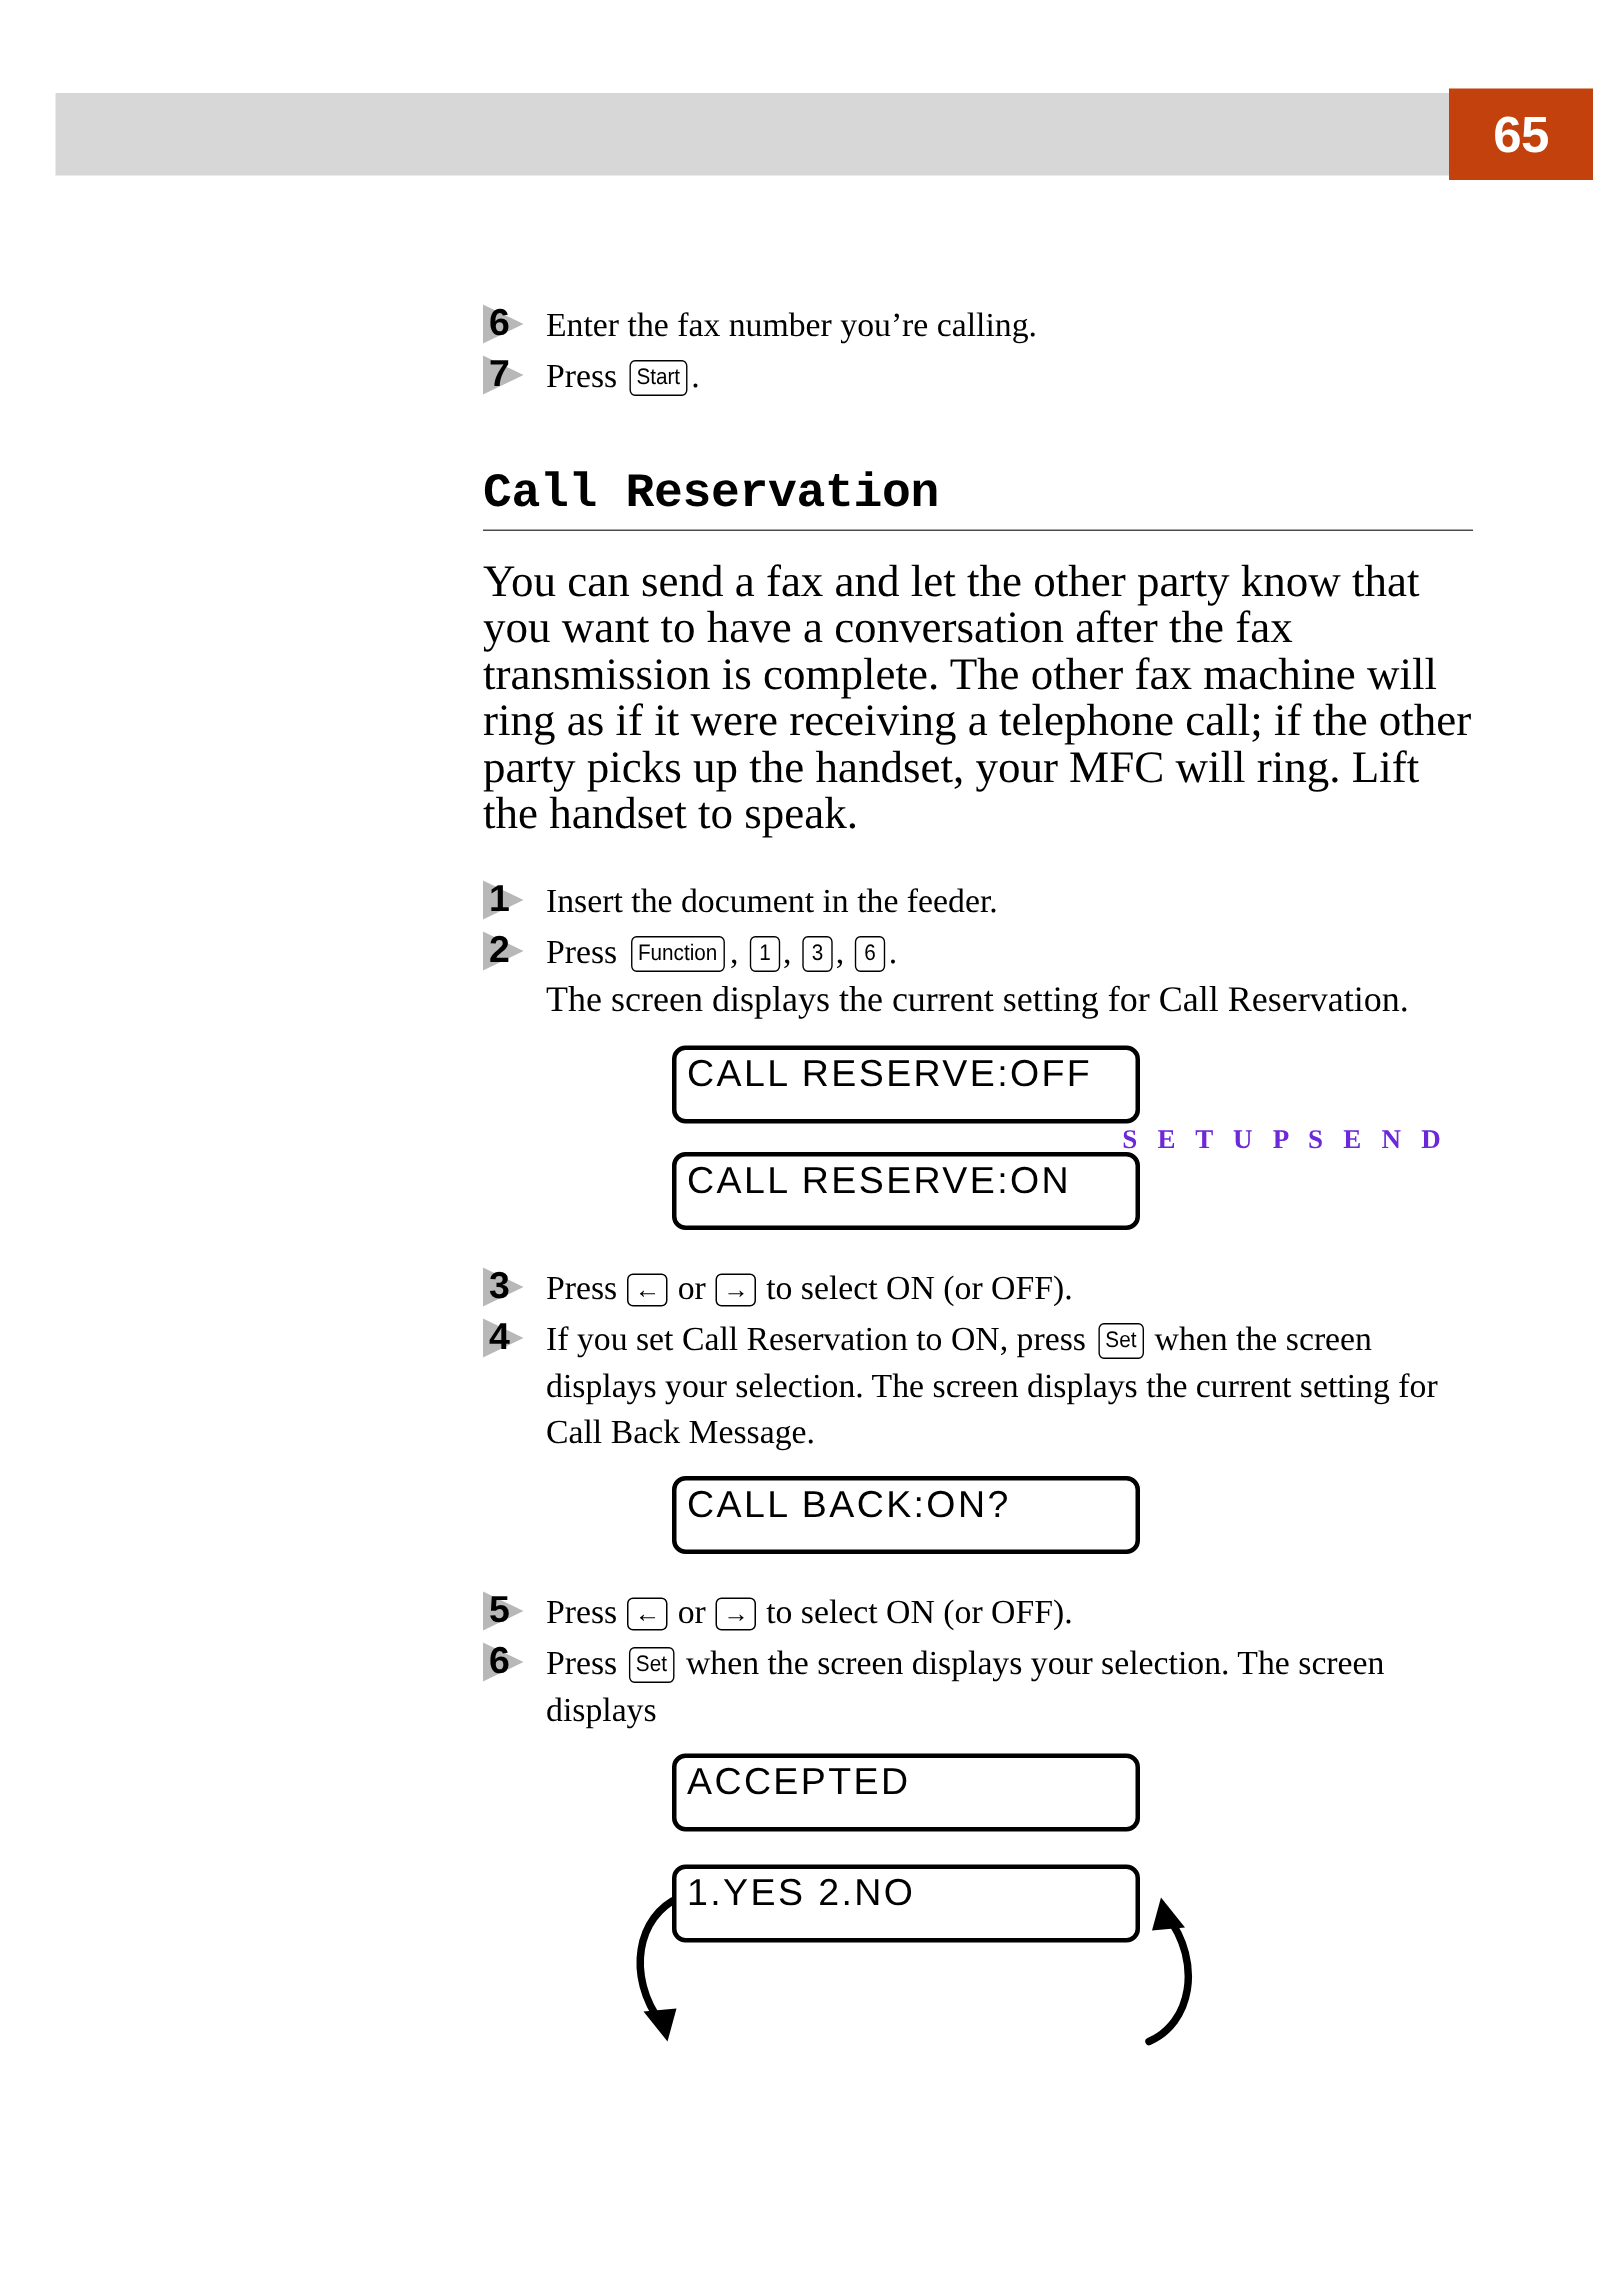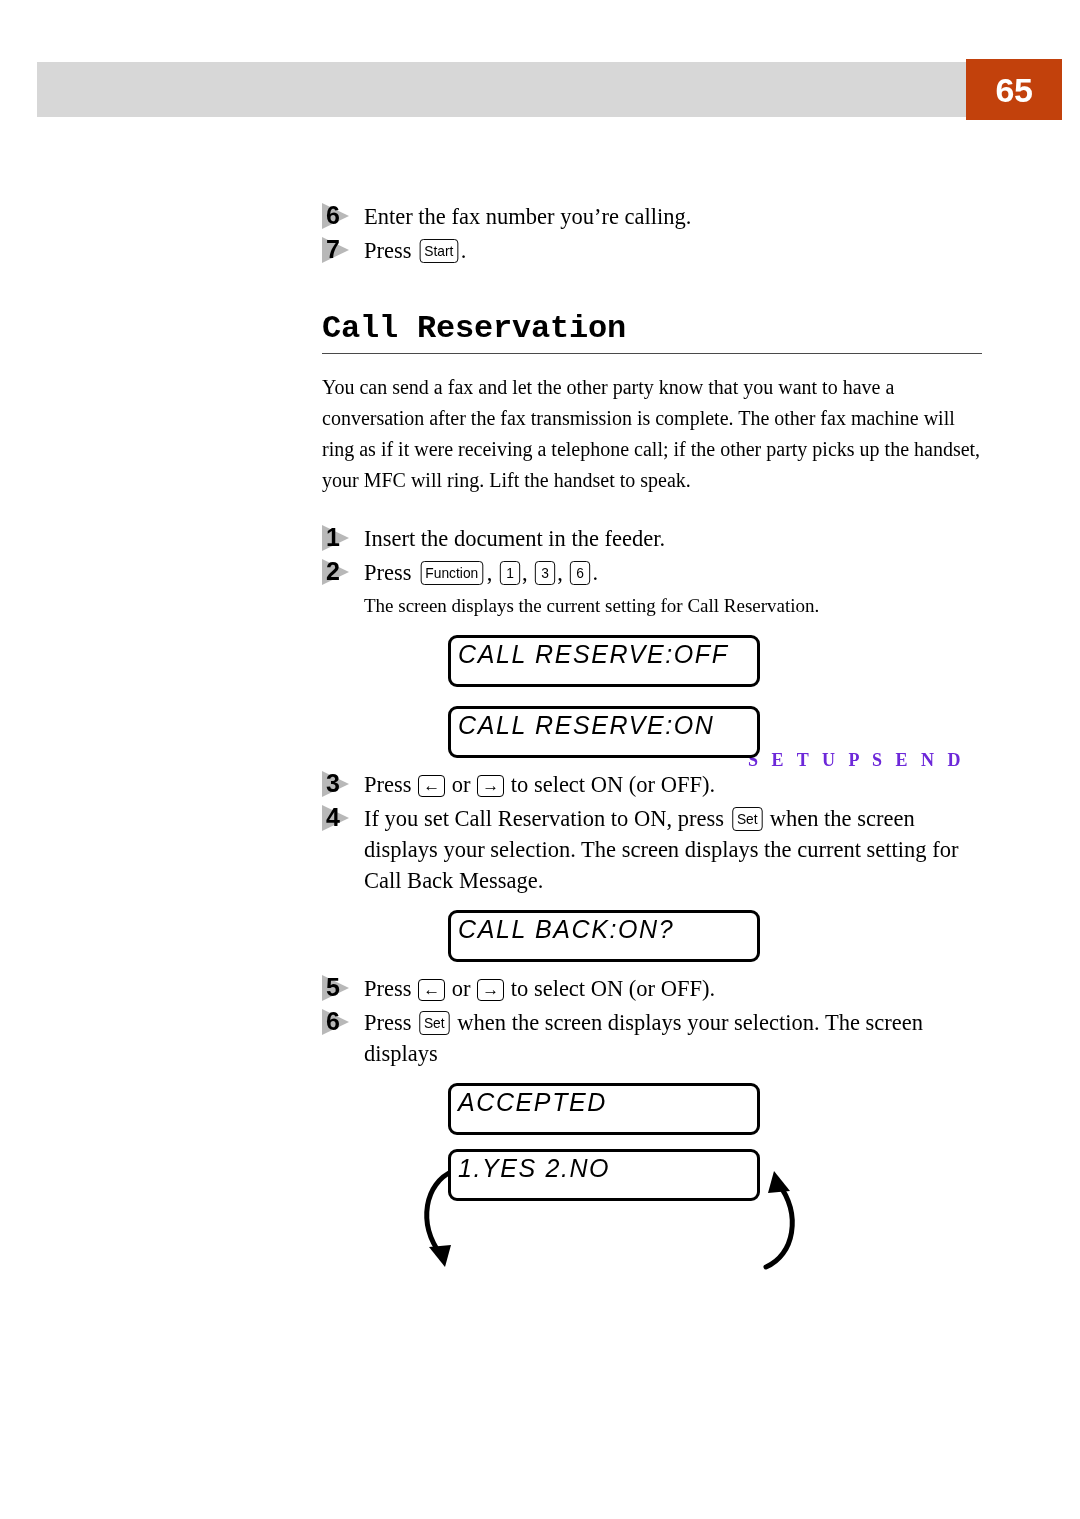--- a/index.html
+++ b/index.html
@@ -101,21 +101,21 @@
     color: #000;
   }
   .step-text {
     flex: 1;
     font-size: 22.5px;
     line-height: 31px;
     padding-top: 1px;
   }
   .step-sub {
     margin-left: 42px;
-    font-size: 19px;
+    font-size: 24px;
     line-height: 31px;
   }
 
   
   .section-heading {
     font-family: Liberation Mono, monospace;
     font-size: 32px;
     font-weight: bold;
     letter-spacing: -0.2px;
     margin: 44px 0 0 0;
@@ -123,21 +123,21 @@
   }
   .heading-rule {
     border: none;
     border-top: 1.5px solid #4a4a4a;
     margin: 0 0 18px 0;
     width: 660px;
   }
 
   
   .para {
-    font-size: 20px;
+    font-size: 30px;
     line-height: 31px;
     margin: 0 0 26px 0;
   }
 
   
   .key {
     display: inline-block;
     border: 1.6px solid #000;
     border-radius: 4px;
     font-family: "Liberation Sans", "DejaVu Sans", sans-serif;
@@ -157,23 +157,22 @@
   }
   .key.arrow {
     font-size: 17px;
     padding: 1px 4px 2px 4px;
     vertical-align: 1px;
     transform: none;
   }
 
   
   .lcd-group {
-    margin: 14px 0 10px 0;
-    position: relative;
-    font-style: italic;
+    margin: 14px 0 22px 0;
+    position: relative;
   }
   .lcd {
     position: relative;
     width: 312px;
     height: 52px;
     margin: 0 0 0 126px;
     border: 3px solid #000;
     border-radius: 9px;
     box-sizing: border-box;
     background: #fff;

